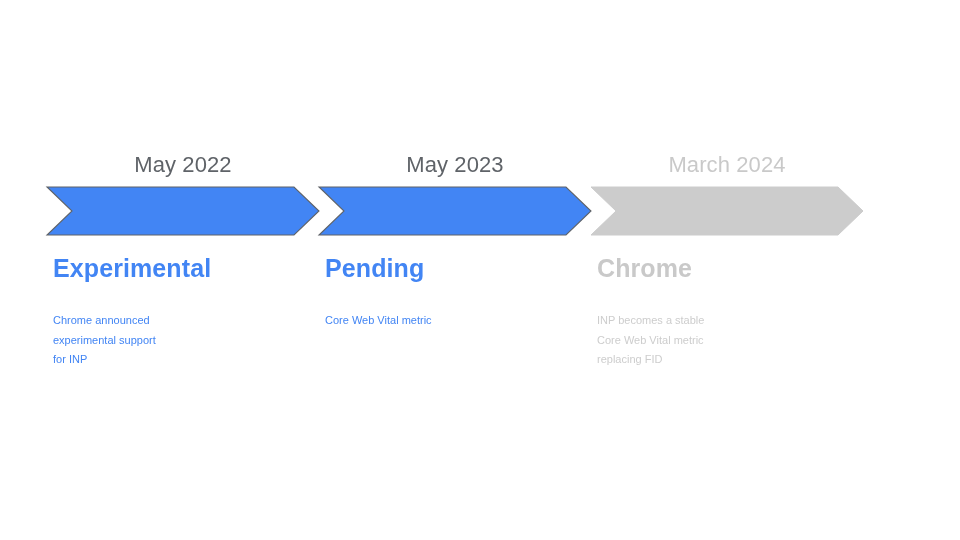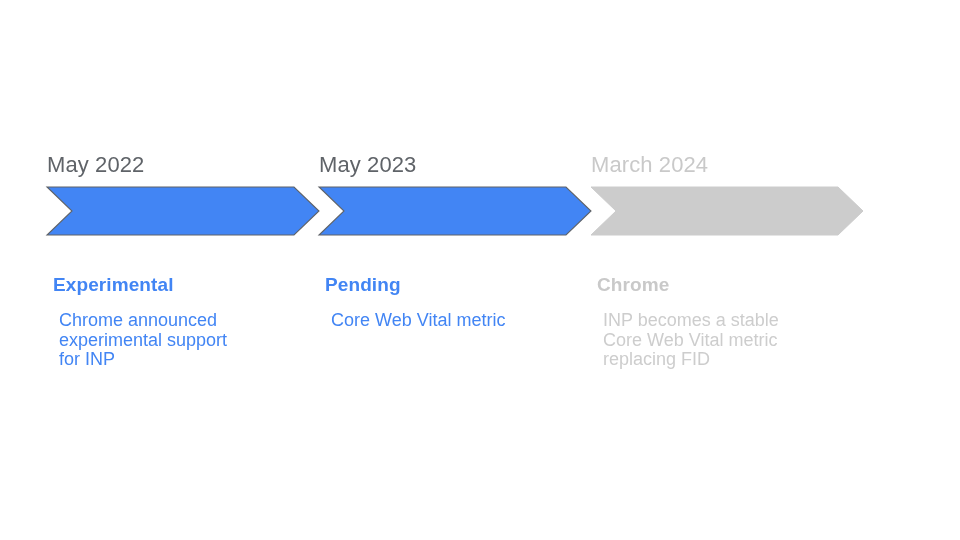--- a/index.html
+++ b/index.html
@@ -29,21 +29,21 @@
     top: 0;
     height: 540px;
   }
 
   
   .stage-date {
     position: absolute;
     top: 152px;
     left: 0;
     width: 272px;
-    text-align: left;
+    text-align: center;
     font-size: 22px;
     font-weight: 400;
     letter-spacing: 0.1px;
     color: #5f6368;
     white-space: nowrap;
   }
   .stage.is-muted .stage-date {
     color: #c9c9c9;
   }
 
@@ -60,38 +60,37 @@
     width: 272px;
     height: 48px;
     overflow: visible;
   }
 
   
   .stage-title {
     position: absolute;
     top: 254px;
     left: 6px;
-    font-size: 19px;
+    font-size: 25px;
     font-weight: bold;
     letter-spacing: 0.1px;
     color: #4285f4;
     white-space: nowrap;
-    margin-top: 20px;
   }
   .stage.is-muted .stage-title {
     color: #c9c9c9;
   }
 
   
   .stage-desc {
     position: absolute;
     top: 311px;
-    left: 12px;
+    left: 6px;
     width: 270px;
-    font-size: 18px;
+    font-size: 11px;
     line-height: 19.5px;
     font-weight: 400;
     color: #4285f4;
   }
   .stage.is-muted .stage-desc {
     color: #cdcdcd;
   }
   .stage-desc-line {
     display: block;
     white-space: nowrap;

